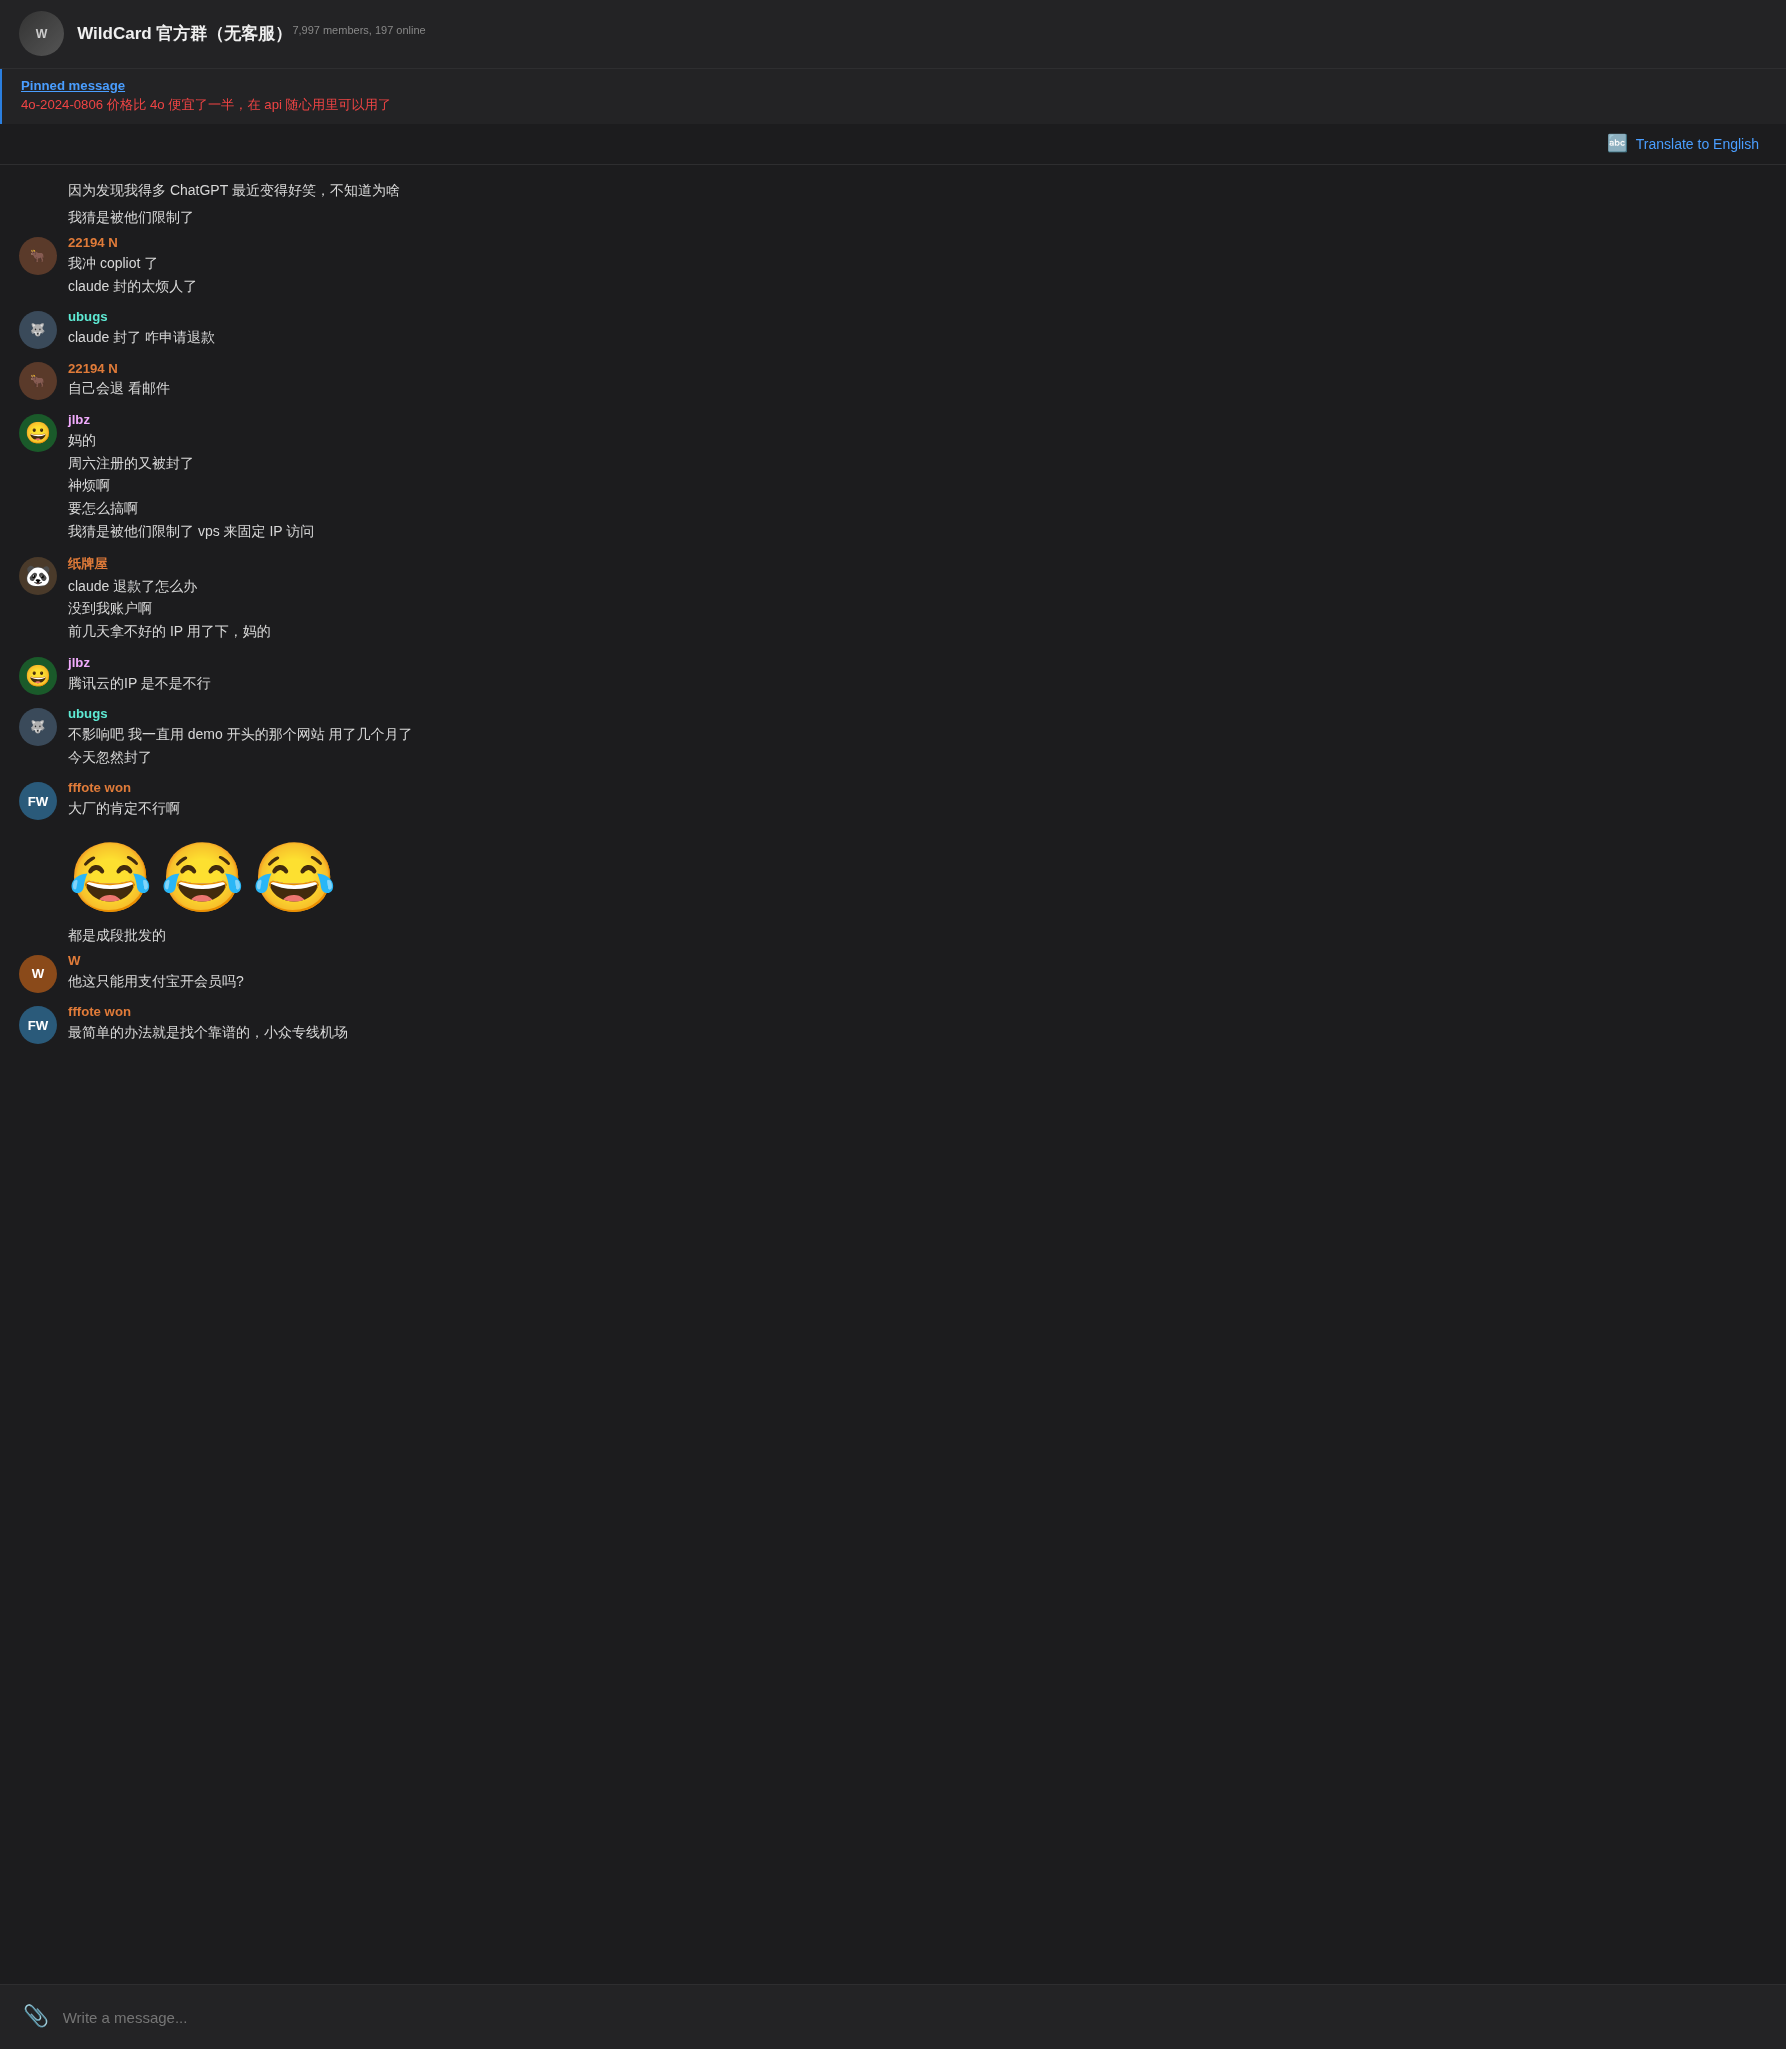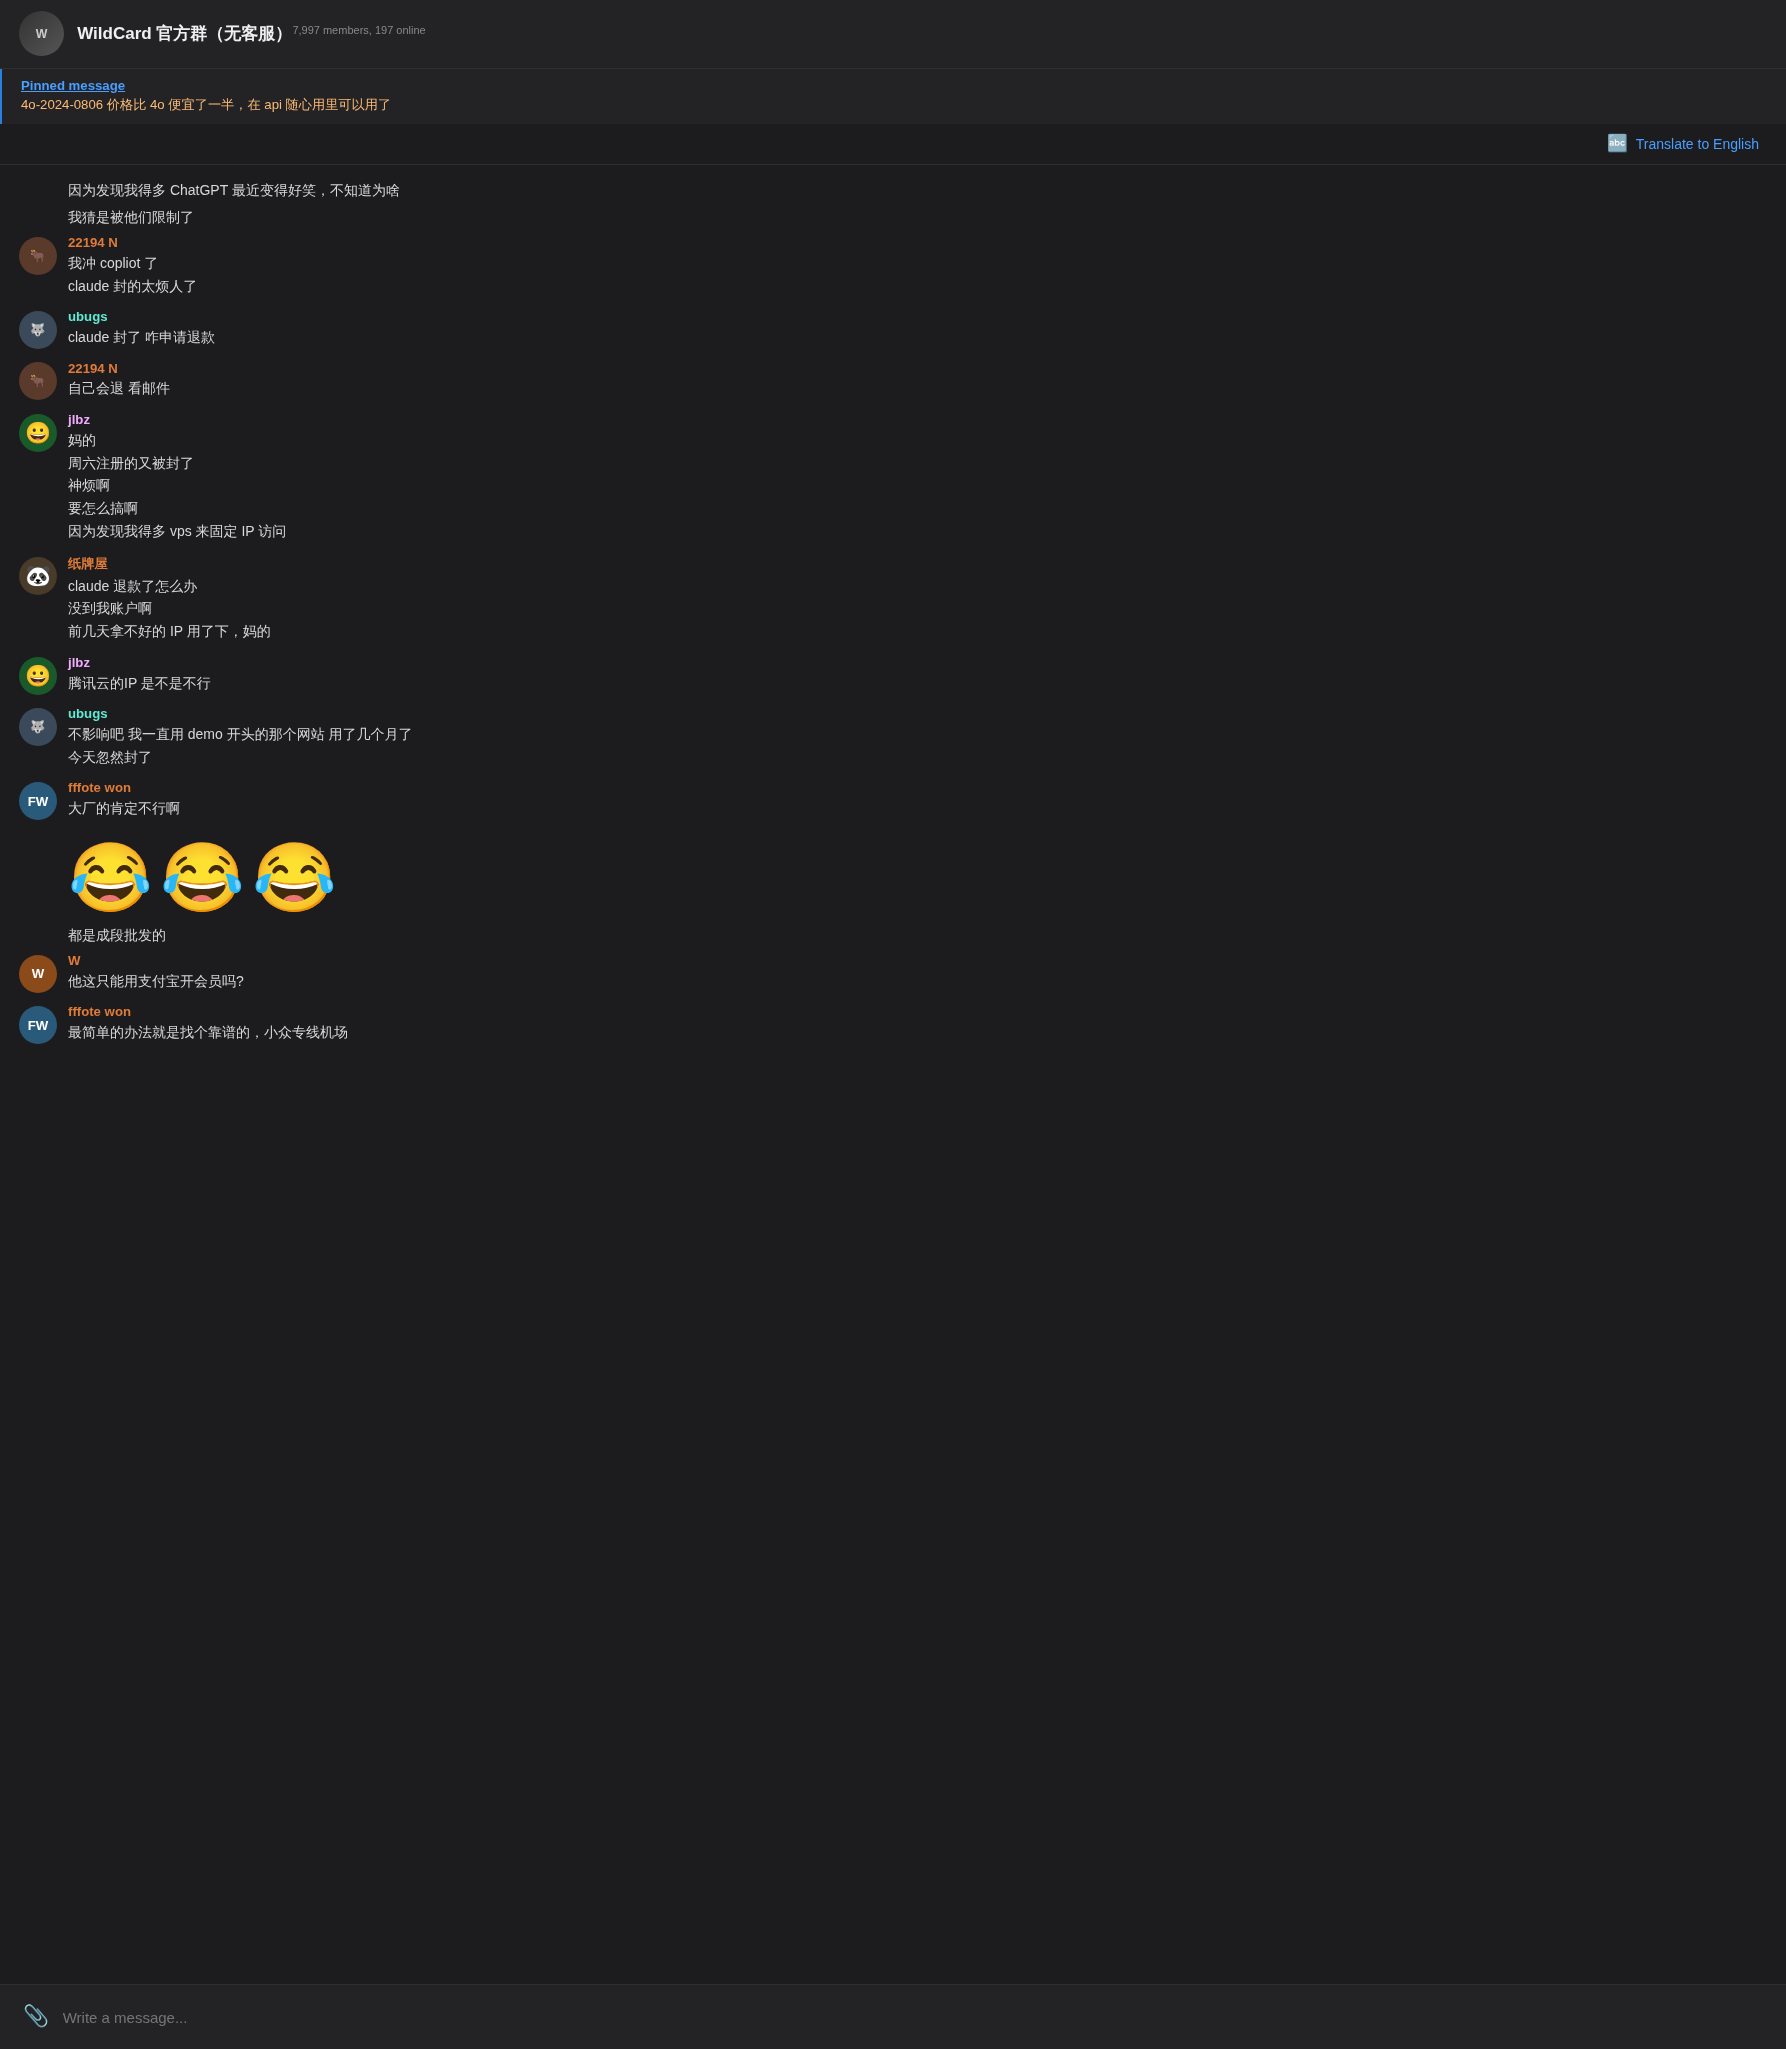--- a/index.html
+++ b/index.html
@@ -67,21 +67,21 @@
       padding: 9.5px 19px;
       font-size: 13.2px;
     }
     .pinned-label {
       color: #4a9eff;
       font-weight: 600;
       margin-bottom: 2.8px;
       text-decoration: underline;
     }
     .pinned-text {
-      color: #fdba74;
+      color: #ef4444;
     }
 
     
     .translate-bar {
       display: flex;
       justify-content: flex-end;
       align-items: center;
       padding: 9.5px 28px;
       background-color: #1c1c1e;
       border-bottom: 0.9px solid #2e2e30;
@@ -271,21 +271,21 @@
       <div class="avatar-circle" style="background-color:#1a5a2a;">
         <span style="font-size:21px;">😀</span>
       </div>
     </div>
     <div class="msg-content">
       <div class="msg-username username-blue">jlbz</div>
       <div class="msg-text">妈的</div>
       <div class="msg-text">周六注册的又被封了</div>
       <div class="msg-text">神烦啊</div>
       <div class="msg-text">要怎么搞啊</div>
-      <div class="msg-text">因为发现我得多 vps 来固定 IP 访问</div>
+      <div class="msg-text">我猜是被他们限制了 vps 来固定 IP 访问</div>
     </div>
   </div>
 
   <div class="message-group">
     <div class="avatar-col">
       <div class="avatar-circle" style="background-color:#4a3a2a;">
         <span style="font-size:21px;">🐼</span>
       </div>
     </div>
     <div class="msg-content">

